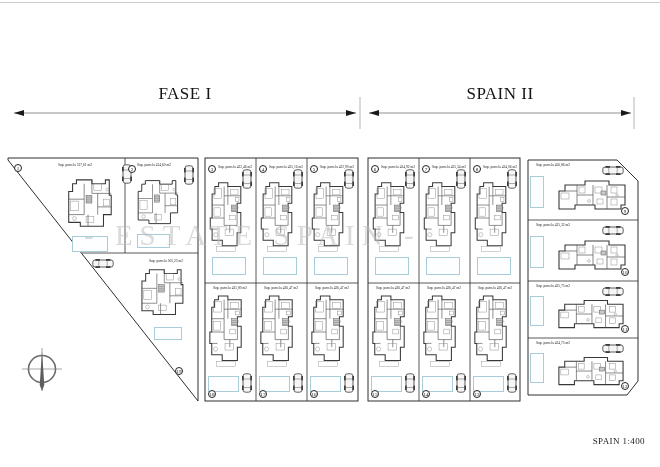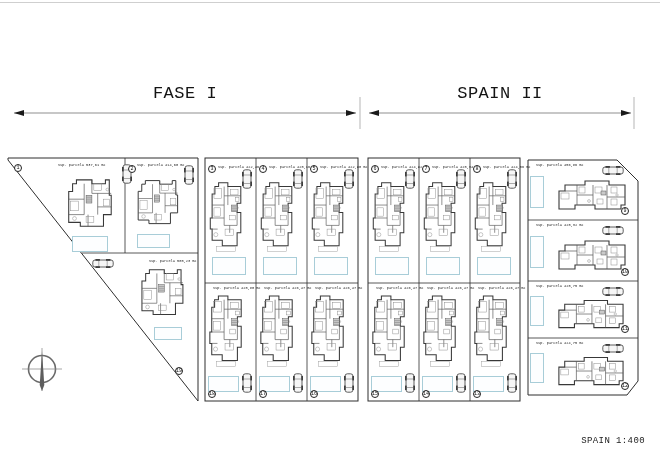--- a/index.html
+++ b/index.html
@@ -1,17 +1,17 @@
 <!DOCTYPE html>
 <html><head>
 <meta charset="utf-8">
 <style>
   html,body{margin:0;padding:0;background:#fff;}
   #page{position:relative;width:660px;height:467px;background:#ffffff;
-        font-family:Liberation Mono, monospace;overflow:hidden;}
+        font-family:Liberation Serif, serif;overflow:hidden;}
   .scan-top{position:absolute;top:2px;left:0;width:660px;height:1px;background:#cfcfcf;}
   .fase-label{position:absolute;top:84px;width:200px;text-align:center;
               font-size:17px;color:#141414;letter-spacing:.5px;}
   #fase1{left:85px;} #fase2{left:400px;}
   svg.abs{position:absolute;left:0;top:0;}
   #watermark{position:absolute;left:84px;top:219px;font-size:29px;letter-spacing:7px;
              color:#bdbdbd;opacity:.55;white-space:nowrap;z-index:6;pointer-events:none;}
   #scale{position:absolute;left:563px;top:436px;width:82px;text-align:right;
          font-size:9px;color:#222;letter-spacing:.4px;}
   #plan{position:absolute;left:0;top:0;width:660px;height:467px;}
@@ -708,14 +708,15 @@
               <circle cx="10" cy="44" r="2"></circle>
   </g>
   <rect x="22" y="20" width="6" height="8" fill="#c9c9c9" stroke="#555" stroke-width="0.5"></rect>
   <path d="M22,22 H28 M22,24 H28 M22,26 H28" stroke="#666" stroke-width="0.4"></path>
           </svg>
         </span>
         <div class="pool" style="left: 72px; top: 74px; width: 28px; height: 13px; border: 1px solid rgb(168, 205, 216);"></div>
       </div>
     </div>
 
+  <div id="watermark" style="color: rgb(189, 189, 189);">- ESTATE SPAIN -</div>
   <div id="scale">SPAIN 1:400</div>
 </div>
 
 </body></html>

